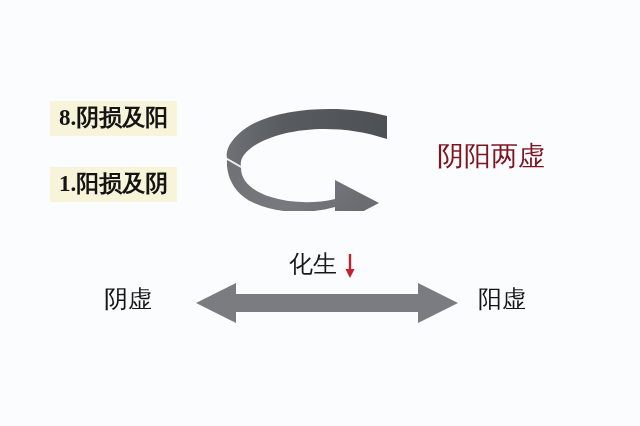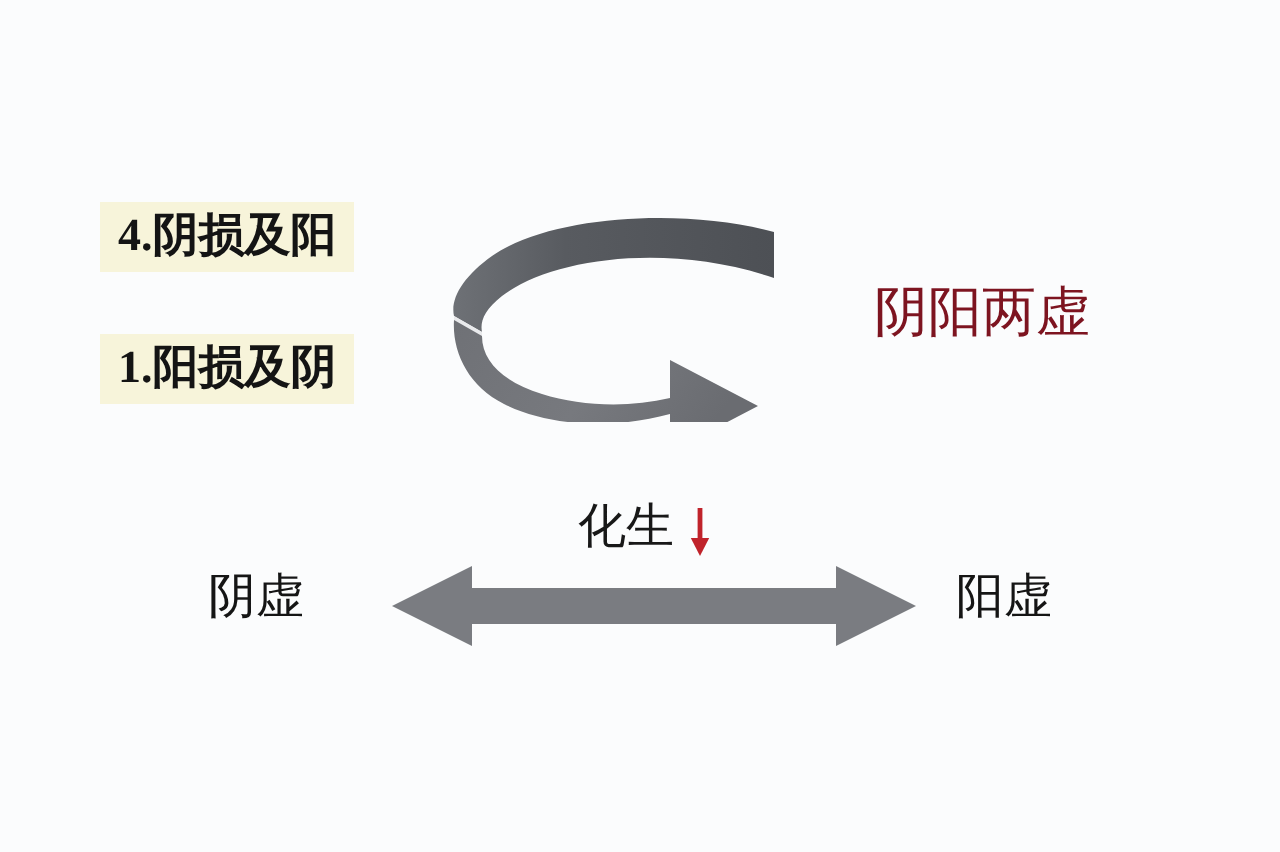--- a/index.html
+++ b/index.html
@@ -104,21 +104,21 @@
     width: 12px;
     height: 26px;
     position: relative;
   }
 </style>
 </head>
 <body>
 
 <div id="canvas">
 
-  <div class="cause-box" id="cause-1">4.阴损及阳</div>
+  <div class="cause-box" id="cause-1">8.阴损及阳</div>
 
   <div class="cause-box" id="cause-2">1.阳损及阴</div>
 
   <svg id="curved-arrow" viewBox="0 0 176 108">
     <defs>
       <linearGradient id="ribbonTop" x1="0" y1="0" x2="1" y2="0">
         <stop offset="0%" stop-color="#6e7176"></stop>
         <stop offset="35%" stop-color="#585b60"></stop>
         <stop offset="100%" stop-color="#4d5055"></stop>
       </linearGradient>

